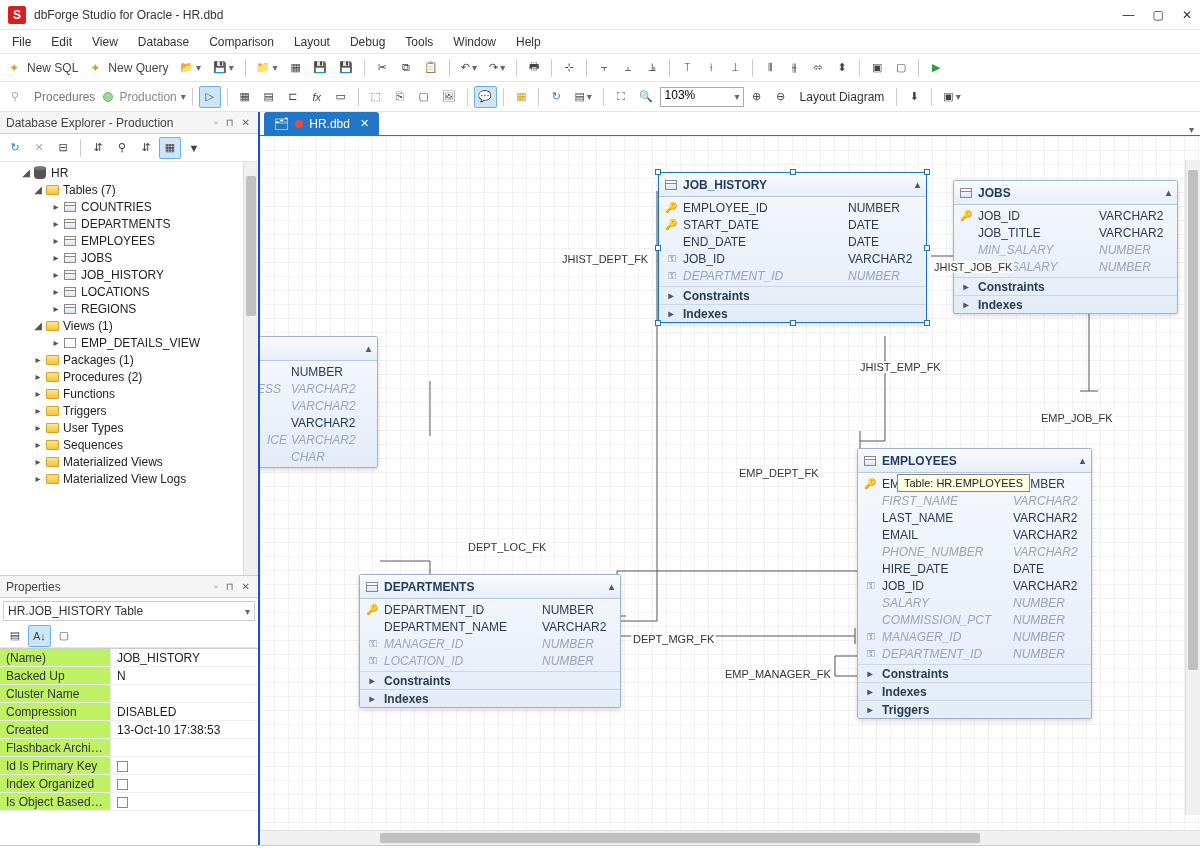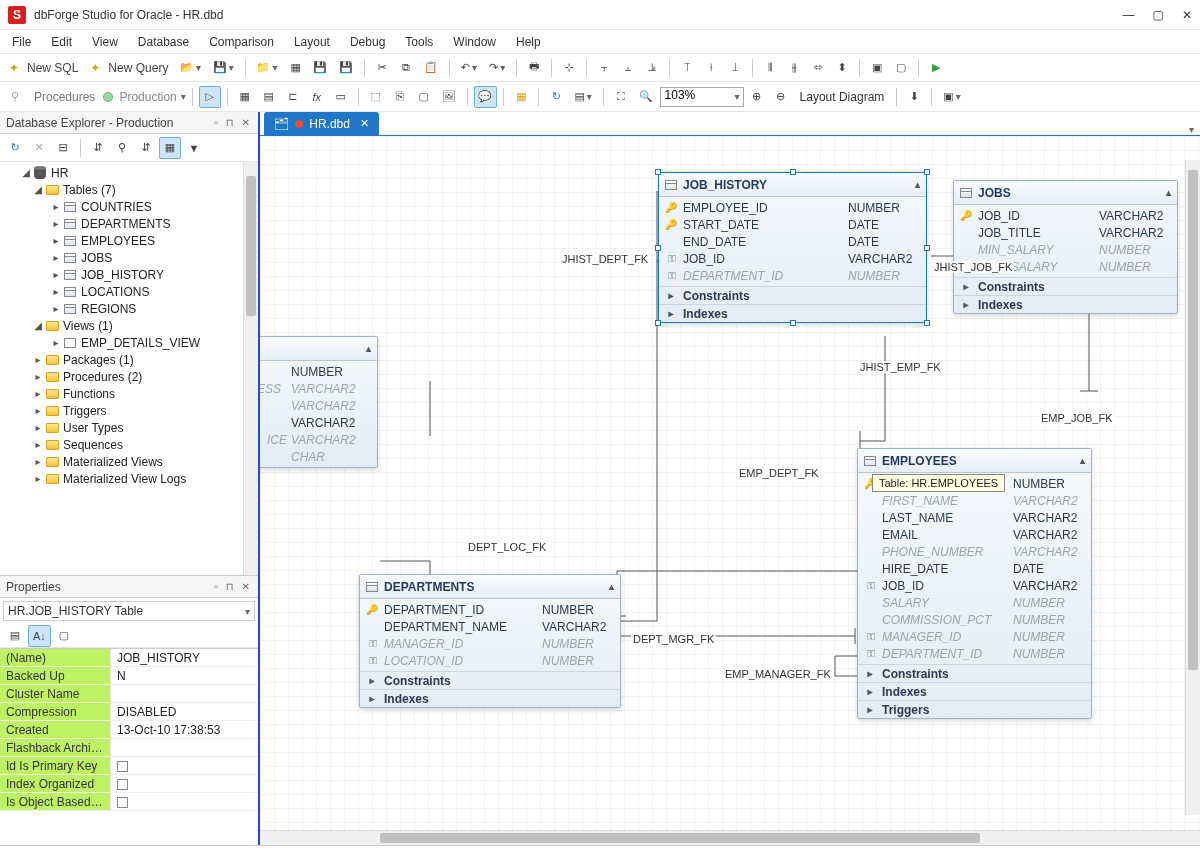--- a/index.html
+++ b/index.html
@@ -687,21 +687,21 @@
 
       <div class="fk-label" style="left:300px;top:117px">JHIST_DEPT_FK</div>
       <div class="fk-label" style="left:672px;top:125px">JHIST_JOB_FK</div>
       <div class="fk-label" style="left:598px;top:225px">JHIST_EMP_FK</div>
       <div class="fk-label" style="left:779px;top:276px">EMP_JOB_FK</div>
       <div class="fk-label" style="left:477px;top:331px">EMP_DEPT_FK</div>
       <div class="fk-label" style="left:371px;top:497px">DEPT_MGR_FK</div>
       <div class="fk-label" style="left:463px;top:532px">EMP_MANAGER_FK</div>
       <div class="fk-label" style="left:206px;top:405px">DEPT_LOC_FK</div>
 
-      <div class="tooltip" style="left:612px;top:338px">Table: HR.EMPLOYEES</div>
+      <div class="tooltip" style="left:637px;top:338px">Table: HR.EMPLOYEES</div>
 
       <div class="vscroll">
           <div class="thumb" style="top:10px;height:500px"></div>
         </div>
     </div>
     <div class="hscroll">
         <div class="thumb" style="left:120px;width:600px"></div>
       </div>
   </div>
 </div>

